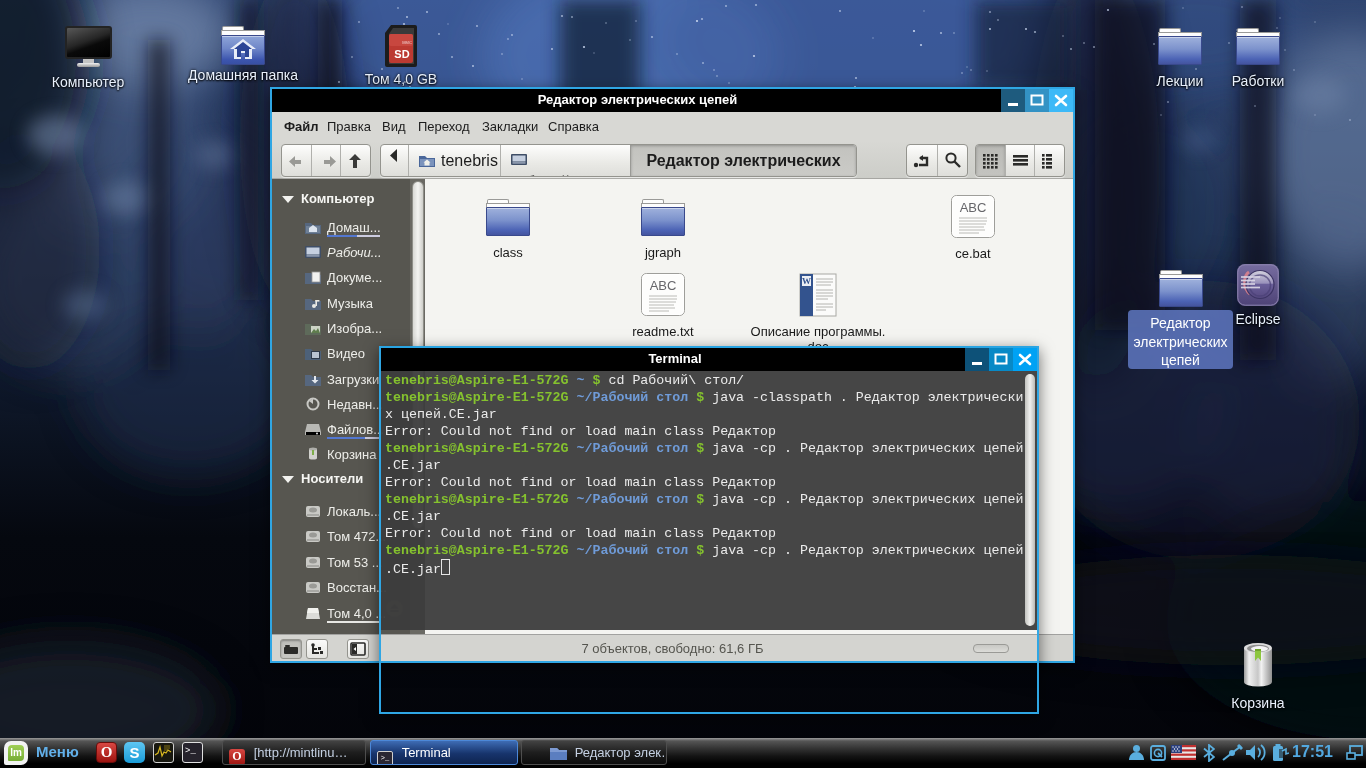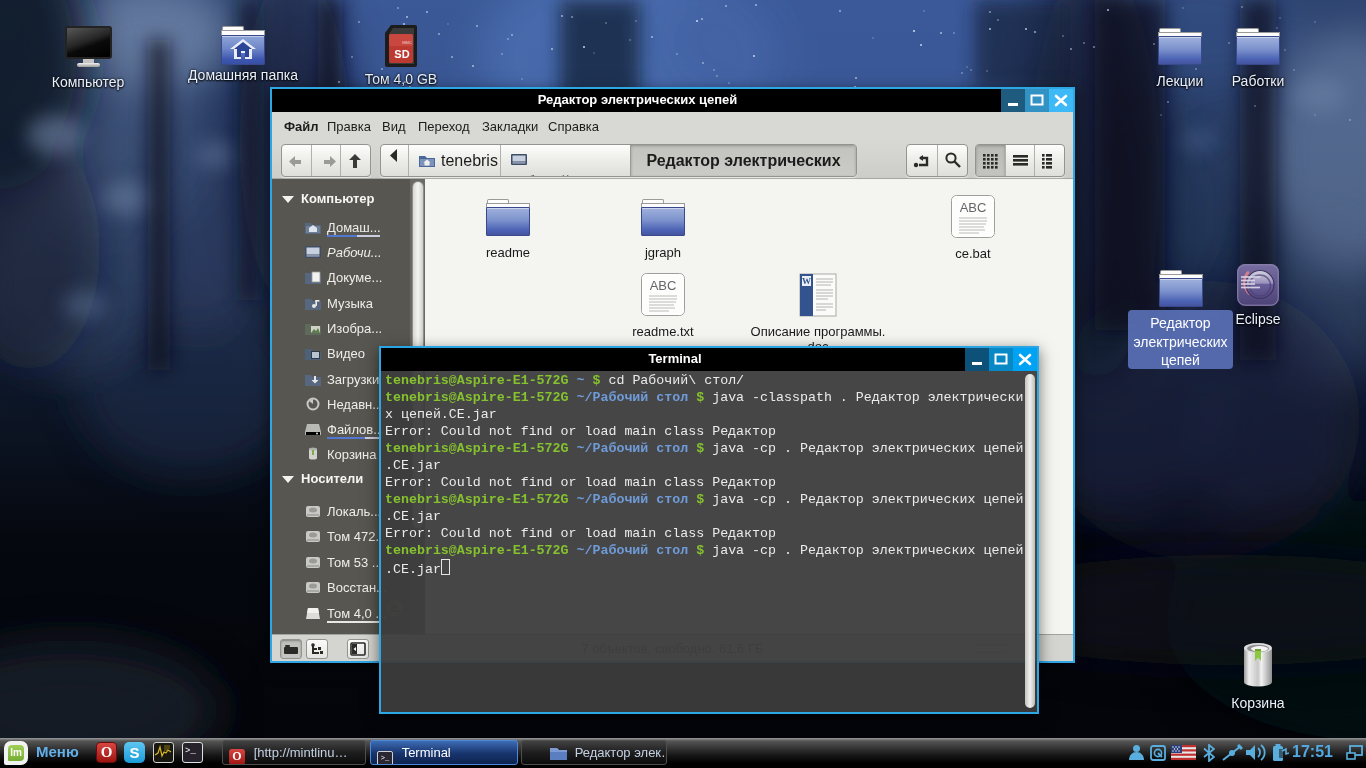--- a/index.html
+++ b/index.html
@@ -544,21 +544,21 @@
    <div style="position:absolute;left:55px;top:442px;width:53px;height:2px;background:#e8e8e4;"></div>
    <div style="position:absolute;left:114px;top:421px;width:17px;height:17px;border-radius:50%;background:#6e6e68;"><svg width="17" height="17">
             <path d="M8.5 4l4 4.5h-8z" fill="#45453f"></path>
             <rect x="4.5" y="10" width="8" height="2" fill="#45453f"></rect>
           </svg></div>
    <div style="position:absolute;left:138px;top:0;width:15px;height:455px;background:#6a6963;">
     <div style="position:absolute;left:1.5px;top:2px;width:12px;height:348px;border-radius:6px;background:linear-gradient(90deg,#d8d8d4,#f4f4f2 50%,#cecec9);border:1px solid #8e8e88;box-sizing:border-box;"></div>
    </div>
   </div>
   <div id="files" style="position:absolute;left:155px;top:0;right:0;height:455px;">
-   <div class="fitem" style="left:21px;top:20px;"><div class="folder" style="margin:0 auto;"><span class="tab"></span><span class="tab2"></span><span class="body"></span></div><div style="margin-top:7px;">readme</div></div>
+   <div class="fitem" style="left:21px;top:20px;"><div class="folder" style="margin:0 auto;"><span class="tab"></span><span class="tab2"></span><span class="body"></span></div><div style="margin-top:7px;">class</div></div>
    <div class="fitem" style="left:176px;top:20px;"><div class="folder" style="margin:0 auto;"><span class="tab"></span><span class="tab2"></span><span class="body"></span></div><div style="margin-top:7px;">jgraph</div></div>
    <div class="fitem" style="left:486px;top:16px;">
     <svg width="44" height="43" viewBox="0 0 44 43">
             <rect x="0.5" y="0.5" width="43" height="42" rx="5" fill="#fdfdfc" stroke="#9e9e9a"></rect>
             <rect x="1.5" y="1.5" width="41" height="40" rx="4" fill="none" stroke="#ffffff"></rect>
             <text x="22" y="17" text-anchor="middle" font-size="13" fill="#66666a" font-family="Liberation Sans,sans-serif">ABC</text>
             <g stroke="#aaaaa6" stroke-width="0.8">
               <line x1="8" y1="23" x2="36" y2="23"></line>
               <line x1="8" y1="26" x2="36" y2="26"></line>
               <line x1="8" y1="29" x2="35" y2="29"></line>
@@ -648,21 +648,21 @@
             <rect x="6.5" y="6.5" width="11" height="9" fill="none" stroke="#fff" stroke-width="2"></rect>
           </svg>
         </div>
    <div class="wb" style="background:#00a2f4;">
           <svg width="24" height="23">
             <path d="M7 7l10 9M17 7L7 16" stroke="#fff" stroke-width="2.6" stroke-linecap="round"></path>
           </svg>
         </div>
   </div>
  </div>
- <div id="tbody" style="position:relative;height:341px;background:rgba(60,60,60,.95);font-family:'Liberation Mono',monospace;font-size:13.3px;color:#ebebeb;">
+ <div id="tbody" style="position:relative;height:259px;background:rgba(60,60,60,.95);font-family:'Liberation Mono',monospace;font-size:13.3px;color:#ebebeb;">
   <div style="position:absolute;left:4px;top:1px;line-height:17px;white-space:pre;"><div><span class="g">tenebris@Aspire-E1-572G</span> <span class="b">~</span> <span class="g">$</span> cd Рабочий\ стол/</div><div><span class="g">tenebris@Aspire-E1-572G</span> <span class="b">~/Рабочий стол</span> <span class="g">$</span> java -classpath . Редактор электрически</div><div>х цепей.CE.jar</div><div>Error: Could not find or load main class Редактор</div><div><span class="g">tenebris@Aspire-E1-572G</span> <span class="b">~/Рабочий стол</span> <span class="g">$</span> java -cp . Редактор электрических цепей</div><div>.CE.jar</div><div>Error: Could not find or load main class Редактор</div><div><span class="g">tenebris@Aspire-E1-572G</span> <span class="b">~/Рабочий стол</span> <span class="g">$</span> java -cp . Редактор электрических цепей</div><div>.CE.jar</div><div>Error: Could not find or load main class Редактор</div><div><span class="g">tenebris@Aspire-E1-572G</span> <span class="b">~/Рабочий стол</span> <span class="g">$</span> java -cp . Редактор электрических цепей</div><div>.CE.jar<span style="display:inline-block;width:7px;height:14px;border:1px solid #e6e6e6;vertical-align:-2px;"></span></div></div>
   <div style="position:absolute;right:2px;top:3px;bottom:4px;width:10px;border-radius:5px;background:linear-gradient(90deg,#c2c2be,#f0f0ee 50%,#babab6);"></div>
  </div>
 </div>
 <div id="panel" style="position:absolute;left:0;top:738px;width:1366px;height:30px;background:linear-gradient(180deg,#9a9a9a 0,#555 10%,#333 35%,#141414 60%,#000 85%);">
  <div style="position:absolute;left:4px;top:3px;width:24px;height:24px;background:#f2f2f2;border-radius:7px 7px 7px 2px;"></div>
  <div style="position:absolute;left:8px;top:7px;width:16px;height:16px;background:linear-gradient(#a0cf56,#76ad34);border-radius:4px 4px 4px 1px;color:#fff;font-weight:bold;font-size:10px;text-align:center;line-height:16px;">lm</div>
  <div style="position:absolute;left:36px;top:5px;color:#62b0ea;font-weight:bold;font-size:15px;">Меню</div>
  <div style="position:absolute;left:96px;top:4px;width:21px;height:21px;border-radius:4px;background:linear-gradient(#d84742,#9c1410);border:1px solid #6a0c0a;box-sizing:border-box;color:#fff;text-align:center;font-family:'Liberation Serif',serif;font-weight:bold;font-size:15px;line-height:19px;">O</div>
  <div style="position:absolute;left:124px;top:4px;width:21px;height:21px;border-radius:5px;background:linear-gradient(#5ec6f2,#1a9cd8);color:#fff;text-align:center;font-weight:bold;font-size:15px;line-height:21px;">S</div>

